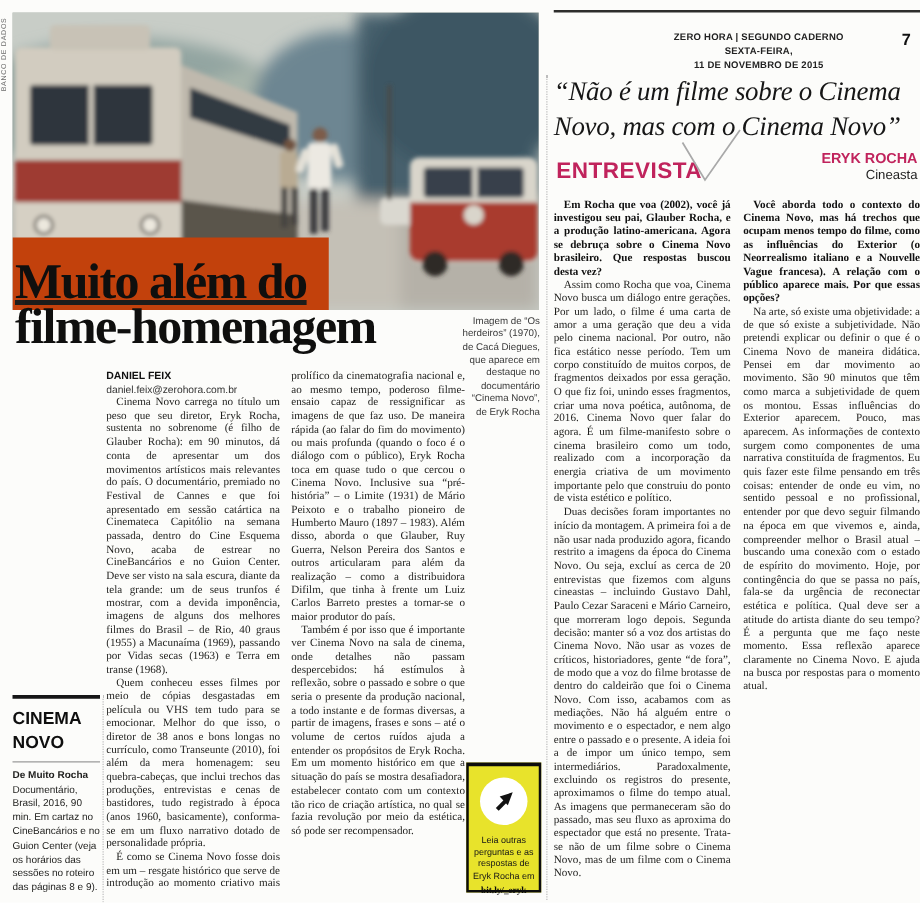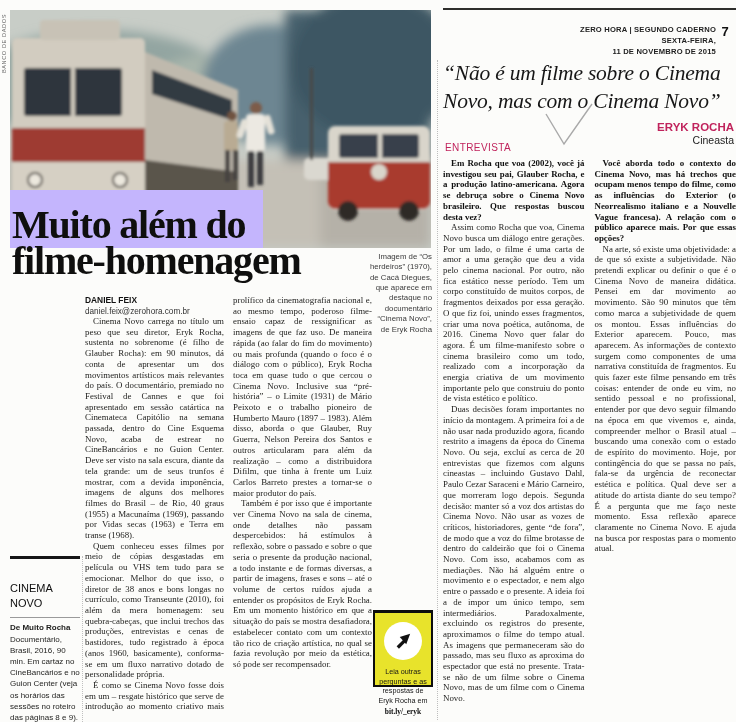--- a/index.html
+++ b/index.html
@@ -1,73 +1,73 @@
 <!DOCTYPE html>
 <html lang="pt" style="--accent: #c0235c; --yellow: #e8e32b;"><head>
 <meta charset="utf-8">
 <style>
   html,body{margin:0;padding:0;}
   :root{--accent:#c0235c;--yellow:#e8e32b;}
   .page{position:relative;width:736px;height:722px;background:#fcfcfa;overflow:hidden;
         font-family:"Liberation Serif",serif;color:#1d1d1b;}
   
   .top-rule{position:absolute;left:443px;top:8px;width:293px;border-top:2px solid #2e2e2c;}
-  .masthead{position:absolute;left:460px;top:24px;width:256px;text-align:right;
+  .masthead{position:absolute;left:479px;top:24px;width:256px;text-align:center;
             font-family:"Liberation Sans",sans-serif;font-size:7.6px;font-weight:bold;
             color:#222;line-height:1.45;letter-spacing:.2px;}
   .page-number{position:absolute;left:716px;top:24px;width:18px;text-align:center;
                font-family:"Liberation Sans",sans-serif;font-size:13px;font-weight:bold;color:#111;}
   
   .photo{position:absolute;left:10px;top:10px;width:421px;height:238px;overflow:hidden;background:#aeb4ae;}
   .photo svg{display:block;width:100%;height:100%;}
   .photo-credit{position:absolute;left:1px;top:14px;font-family:"Liberation Sans",sans-serif;
                 font-size:5.6px;color:#6b6b6b;letter-spacing:.6px;
                 writing-mode:vertical-rl;transform:rotate(180deg);}
-  .hl-box{position:absolute;left:0;bottom:0;width:253px;height:58px;background:#c4b5fd;
-          display:flex;align-items:flex-end;}
+  .hl-box{position:absolute;left:0;bottom:0;width:253px;height:58px;background:#c2410c;
+          display:flex;align-items:flex-end;text-decoration:underline;}
   .headline{font-family:"Liberation Serif",serif;font-weight:bold;color:#0f0f0e;
             font-size:40px;line-height:1;letter-spacing:-1.2px;margin:0;}
   .hl-line1{padding:0 0 3px 2px;}
   .hl-line2{position:absolute;left:12px;top:241px;}
   .caption{position:absolute;left:368px;top:252px;width:64px;text-align:right;
            font-family:"Liberation Sans",sans-serif;font-size:7.8px;line-height:1.33;color:#3a3a3a;}
   
   .article{position:absolute;left:85px;top:295px;width:287px;height:427px;
            column-count:2;column-gap:9px;column-fill:auto;overflow:hidden;}
   .byline{font-family:"Liberation Sans",sans-serif;margin:0 0 0;}
   .byline-author{font-size:8.4px;font-weight:bold;color:#111;}
   .byline-email{font-size:8.2px;color:#333;text-decoration:none;display:block;margin-top:2px;}
   .article p{margin:0;font-size:8.9px;line-height:10.7px;text-align:justify;
              text-indent:8px;hyphens:auto;-webkit-hyphens:auto;}
   
   .film-box{position:absolute;left:10px;top:556px;width:70px;border-top:3px solid #161616;
             padding-top:6px;font-family:"Liberation Sans",sans-serif;color:#1d1d1b;}
-  .film-title{font-size:11px;font-weight:normal;line-height:1.35;color:#0e0e0e;margin-top:16px;}
+  .film-title{font-size:14px;font-weight:bold;line-height:1.35;color:#0e0e0e;}
   .film-div{border-top:1px solid #9a9a9a;margin:6px 0 5px;}
   .film-director{font-size:8px;font-weight:bold;margin-bottom:2px;}
   .film-details{font-size:8px;line-height:1.4;}
   .film-rating-label{font-size:8px;margin-top:7px;}
   .rating-dots{display:flex;gap:2.5px;margin-top:3px;}
   .dot{width:7.5px;height:7.5px;border-radius:50%;background:var(--accent);}
   .filmbox-dotted{position:absolute;left:82px;top:556px;height:166px;border-left:1px dotted #c0c0c0;}
   
-  .promo{position:absolute;left:373px;top:610px;width:60px;height:77px;box-sizing:border-box;
+  .promo{position:absolute;left:373px;top:610px;width:60px;height:104px;box-sizing:border-box;
          background:var(--yellow);border:2px solid #0d0d0d;border-top-width:3px;
          text-align:center;padding-top:9px;}
   .promo-circle{width:38px;height:38px;border-radius:50%;background:#fff;margin:0 auto;
                 display:flex;align-items:center;justify-content:center;}
   .promo-text{font-family:"Liberation Sans",sans-serif;font-size:7.2px;line-height:1.35;
               color:#161616;padding:7px 3px 0;}
   .promo-link{display:block;font-weight:bold;font-size:7.4px;color:#0d0d0d;text-decoration:none;margin-top:1px;}
   
   .section-dotted{position:absolute;left:437px;top:60px;height:660px;border-left:1px dotted #bdbdbd;}
   .quote{position:absolute;left:443px;top:60px;width:295px;font-style:italic;
          font-size:21.5px;line-height:27.5px;color:#161616;letter-spacing:-.2px;}
   .kicker{position:absolute;left:445px;top:126px;font-family:"Liberation Sans",sans-serif;
-          font-size:10px;font-weight:normal;color:var(--accent);letter-spacing:.4px;margin-top:16px;}
+          font-size:18px;font-weight:bold;color:var(--accent);letter-spacing:.4px;}
   .pointer{position:absolute;left:536px;top:102px;}
   .interviewee{position:absolute;left:580px;top:121px;width:154px;text-align:right;
                font-family:"Liberation Sans",sans-serif;}
   .interviewee-name{font-size:11.5px;font-weight:bold;color:var(--accent);}
   .interviewee-role{font-size:10.5px;color:#222;margin-top:1px;}
   .qa{position:absolute;left:443px;top:158px;width:293px;height:562px;
       column-count:2;column-gap:10px;column-fill:auto;overflow:hidden;}
   .qa p{margin:0;font-size:8.9px;line-height:10.7px;text-align:justify;
         text-indent:8px;hyphens:auto;-webkit-hyphens:auto;}
   .qa p.q{font-weight:bold;margin-top:20px;color:#101010;}

